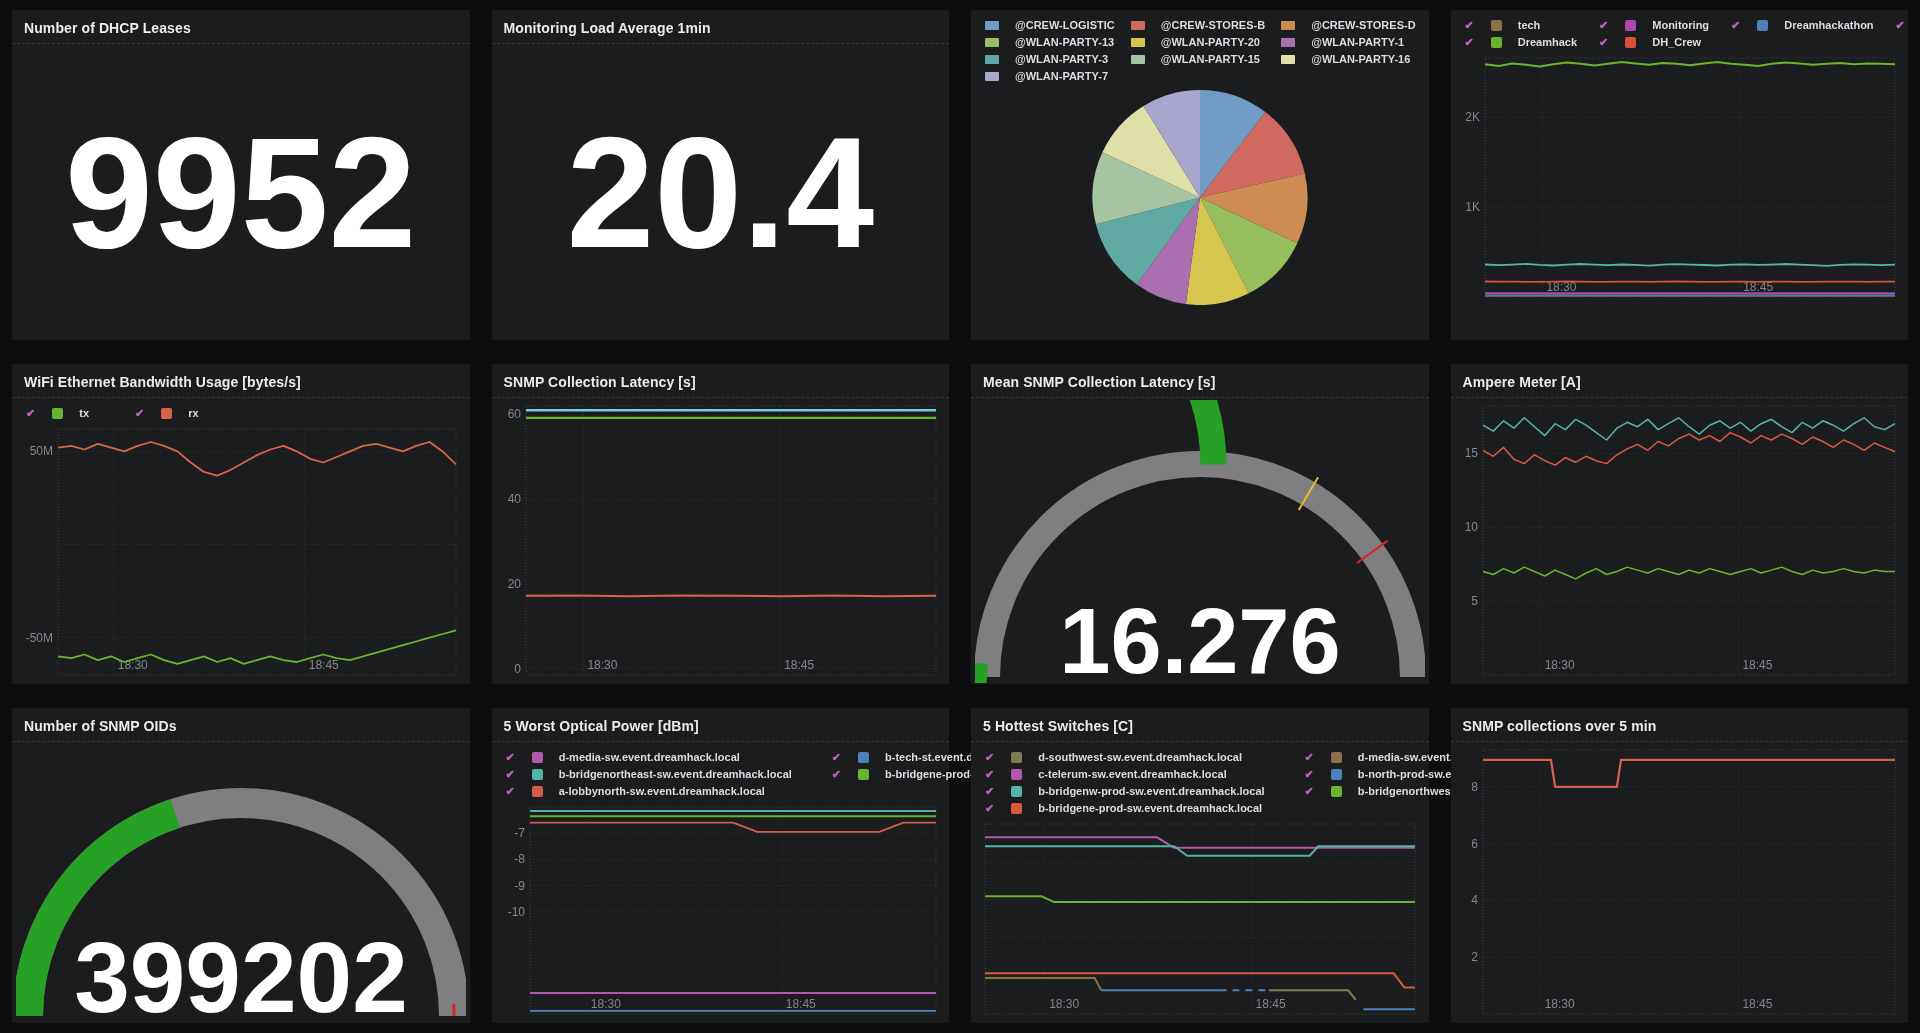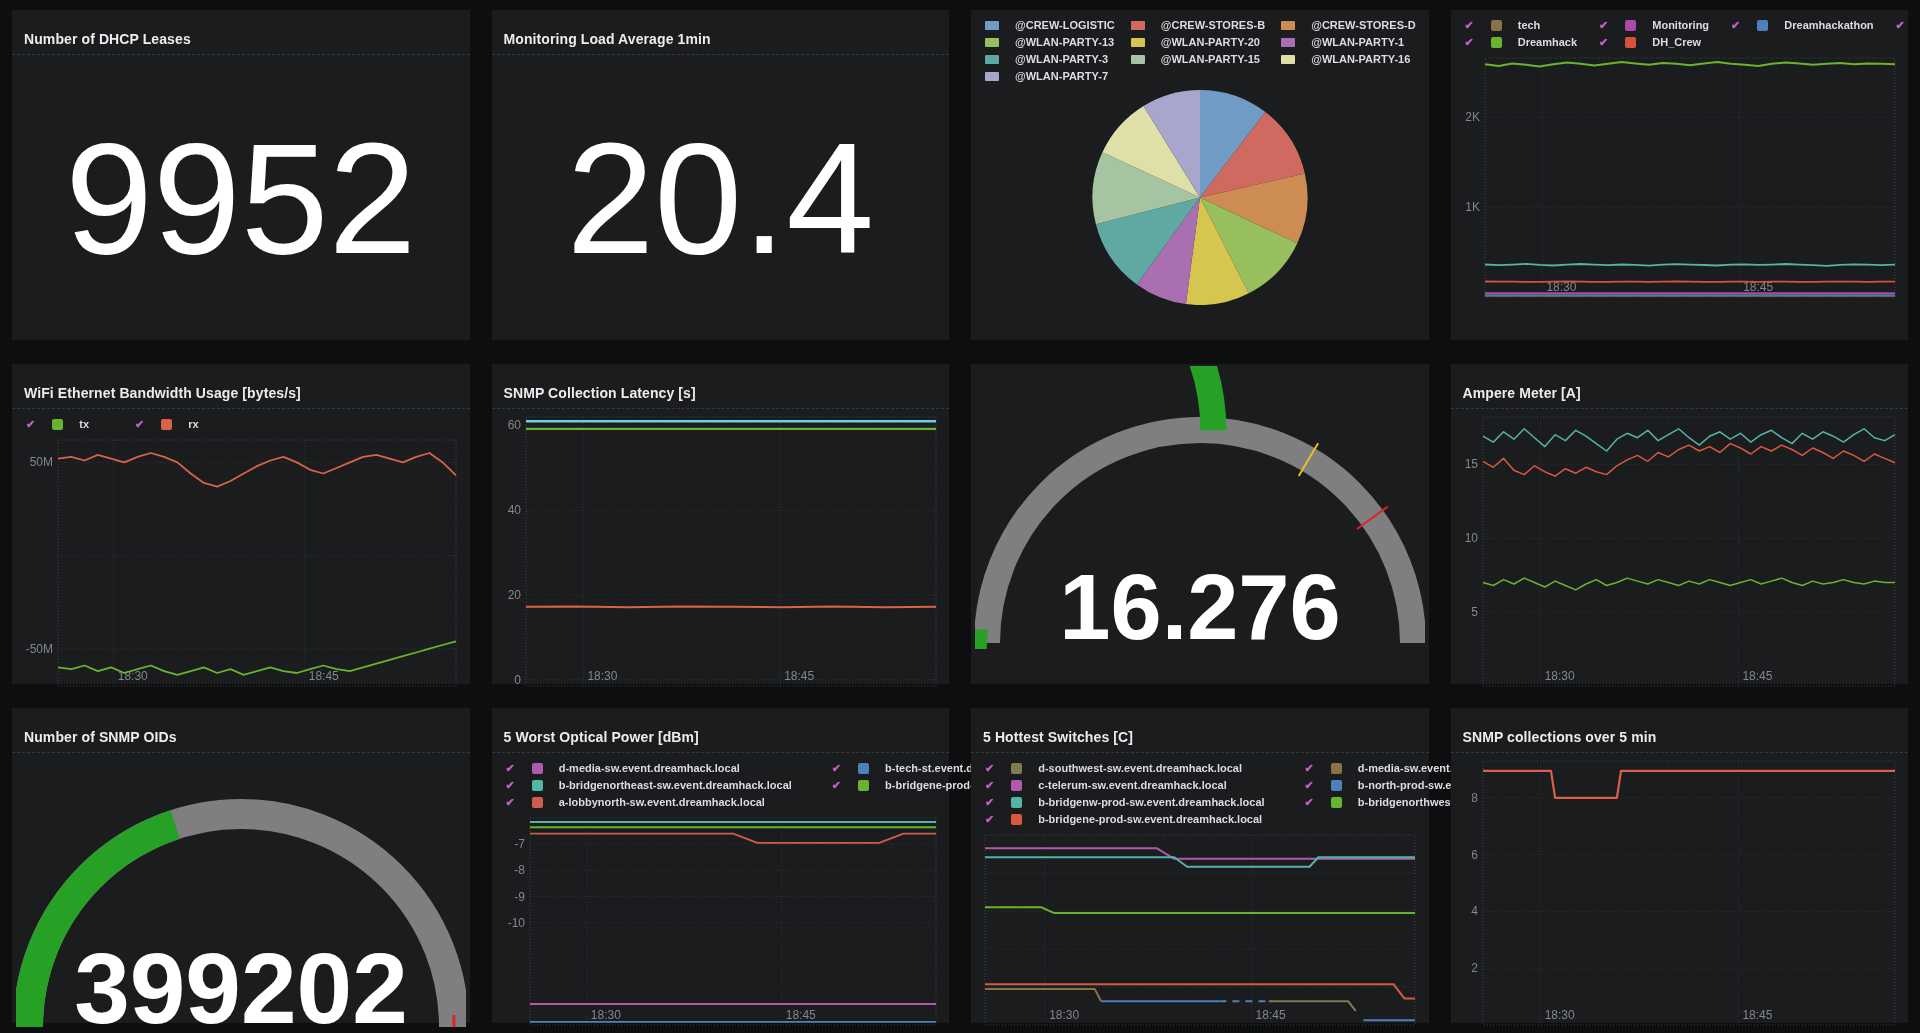--- a/index.html
+++ b/index.html
@@ -1,32 +1,32 @@
 <!DOCTYPE html>
 <html><head>
 <meta charset="utf-8">
 <style>
   *{margin:0;padding:0;box-sizing:border-box}
   html,body{background:#0d0e0f}
   body{width:1920px;height:1033px;overflow:hidden;font-family:"Liberation Sans",sans-serif}
   .grid{display:grid;grid-template-columns:repeat(4,1fr);grid-template-rows:330px 320px 315px;gap:24px 22px;padding:10px 12px;width:1920px;height:1033px}
   .panel{background:#1b1c1e;display:flex;flex-direction:column;position:relative;min-width:0;min-height:0}
-  .phdr{flex:none;padding:20px 12px 6px;border-bottom:1px dashed #34393d}
+  .phdr{flex:none;padding:9px 12px 6px;border-bottom:1px dashed #34393d}
   .ptitle{color:#ebecee;font-size:14px;font-weight:700;letter-spacing:.1px}
   .pbody{flex:1;display:flex;flex-direction:column;min-height:0;padding:2px 4px 2px 4px}
   .legend{flex:none;display:grid;justify-content:start;column-gap:28px;row-gap:1px;padding:5px 10px 2px}
   .li{display:flex;align-items:center;gap:16px;font-size:11px;font-weight:600;color:#dcdde0;white-space:nowrap;line-height:16px}
   .ck{color:#c55ec5;font-size:11px;margin-right:1px}
   .box{width:11px;height:11px;border-radius:2px;display:inline-block;flex:none}
   .box.wide{width:14px;height:9px;border-radius:1px}
   .chart{flex:1;min-height:0;position:relative}
   .chart svg{position:absolute;left:0;top:0}
   .chart text{font-family:"Liberation Sans",sans-serif}
   .chart text.tick{fill:#84878b;font-size:12px}
-  .stat{flex:1;display:flex;align-items:center;justify-content:center;color:#ffffff;font-weight:400;line-height:1}
+  .stat{flex:1;display:flex;align-items:center;justify-content:center;color:#ffffff;font-weight:700;line-height:1}
   .stat.big{font-size:158px}
 </style>
 </head>
 <body>
 
 <div class="grid">
 
   <section class="panel">
     <div class="phdr">
       <span class="ptitle">Number of DHCP Leases</span>
@@ -220,20 +220,23 @@
             <text x="288.2" y="269" class="tick">18:45</text>
             <polyline points="30.0,10.2 440.0,10.2" fill="none" stroke="#6ed0e0" stroke-width="2.5" stroke-linejoin="round" stroke-linecap="butt"></polyline>
             <polyline points="30.0,17.9 440.0,17.9" fill="none" stroke="#69b42e" stroke-width="2.2" stroke-linejoin="round" stroke-linecap="butt"></polyline>
             <polyline points="30.0,195.8 81.3,195.4 132.5,196.2 183.8,195.4 235.0,195.8 286.3,196.2 337.5,195.4 388.8,196.2 440.0,195.8" fill="none" stroke="#d96348" stroke-width="2" stroke-linejoin="round" stroke-linecap="butt"></polyline>
           </svg>
         </div>
     </div>
   </section>
 
   <section class="panel">
+    <div class="phdr">
+      <span class="ptitle">Mean SNMP Collection Latency [s]</span>
+    </div>
     <div class="pbody">
       <div class="chart">
           <svg width="450" height="283">
             <path d="M 12.0 277.0 A 213 213 0 1 1 438.0 277.0" stroke="#7f7f81" stroke-width="26" fill="none"></path>
             <path d="M 12.0 277.0 A 213 213 0 1 1 238.4 64.4" stroke="#26a126" stroke-width="26" fill="none"></path>
             <line x1="323.75403465557207" y1="110.01604676123495" x2="343.0976084540862" y2="77.30784973508511" stroke="#e6c020" stroke-width="2"></line>
             <line x1="381.9492969087398" y1="162.96966105526025" x2="412.6919426949878" y2="140.63382146814627" stroke="#e02222" stroke-width="2"></line>
             <text x="225" y="273" text-anchor="middle" fill="#ffffff" font-weight="700" font-size="92">16.276</text>
           </svg>
         </div>

